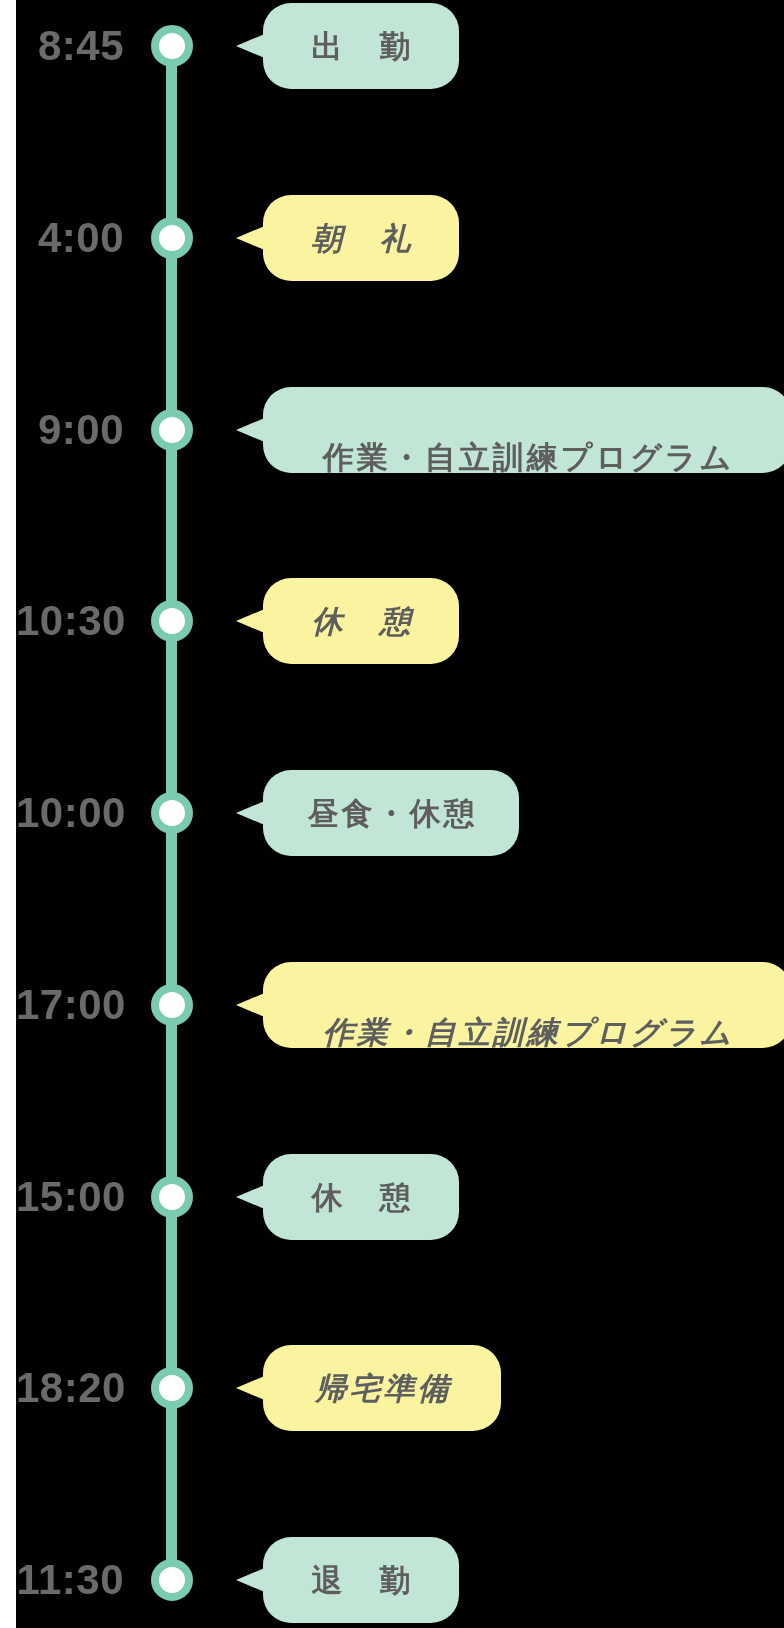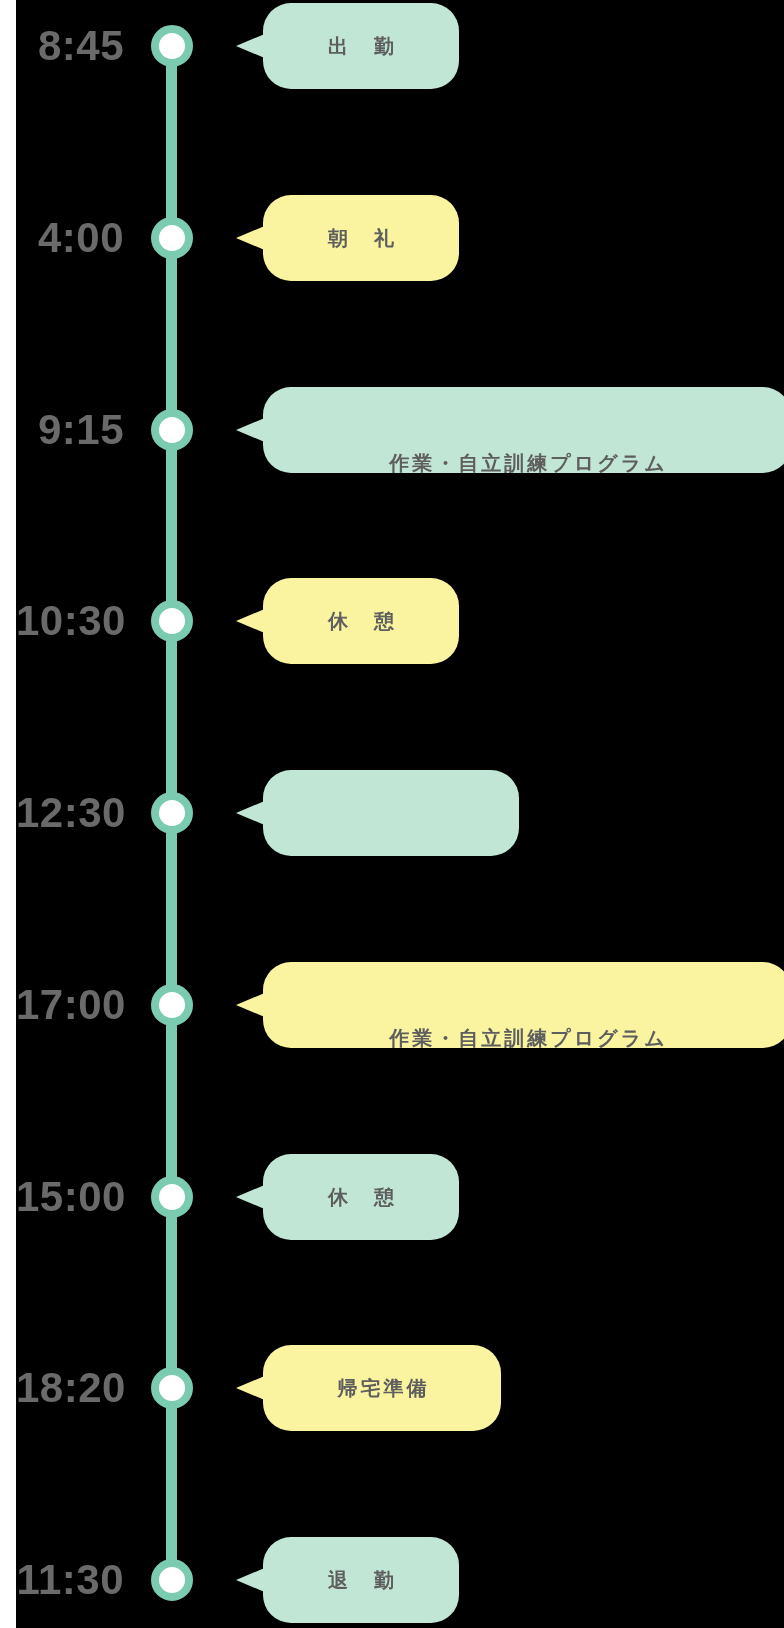--- a/index.html
+++ b/index.html
@@ -50,35 +50,35 @@
     position:absolute;
     left:247px;top:0;
     transform:translateY(-50%);
     height:86px;
     border-radius:28px;
     display:flex;
     align-items:center;
     justify-content:center;
   }
   .bubble.mint{background:var(--bubble-mint,#c2e6d5);}
-  .bubble.yellow{background:var(--bubble-yellow,#faf3a0);}
+  .bubble.yellow{background:var(--bubble-yellow,#faf3a0);font-style:italic;}
   .w196{width:196px;}
   .w238{width:238px;}
   .w256{width:256px;}
   .w528{width:528px;align-items:flex-end;}
   .tail{
     position:absolute;
     left:-27px;top:50%;
     transform:translateY(-50%);
     width:31px;height:26px;
     background:inherit;
     clip-path:polygon(100% 0, 100% 100%, 0 50%);
   }
   .label{
-    font-size:20px;
+    font-size:31px;
     font-weight:600;
     letter-spacing:3px;
     line-height:1;
     color:var(--label-text,#5e5e5e);
     white-space:nowrap;
     text-indent:3px;
   }
 </style>
 </head>
 <body>
@@ -99,42 +99,43 @@
   <div class="item" style="top:238px">
     <div class="time">4:00</div>
     <div class="node"></div>
     <div class="bubble yellow w196">
       <div class="tail"></div>
       <span class="label">朝　礼</span>
     </div>
   </div>
 
   <div class="item" style="top:430px">
-    <div class="time">9:15</div>
+    <div class="time">9:00</div>
     <div class="node"></div>
     <div class="bubble mint w528">
       <div class="tail"></div>
       <span class="label">作業・自立訓練プログラム</span>
     </div>
   </div>
 
   <div class="item" style="top:621px">
     <div class="time">10:30</div>
     <div class="node"></div>
     <div class="bubble yellow w196">
       <div class="tail"></div>
       <span class="label">休　憩</span>
     </div>
   </div>
 
   <div class="item" style="top:813px">
-    <div class="time">12:30</div>
+    <div class="time">10:00</div>
     <div class="node"></div>
     <div class="bubble mint w256">
       <div class="tail"></div>
+      <span class="label">昼食・休憩</span>
     </div>
   </div>
 
   <div class="item" style="top:1005px">
     <div class="time">17:00</div>
     <div class="node"></div>
     <div class="bubble yellow w528">
       <div class="tail"></div>
       <span class="label">作業・自立訓練プログラム</span>
     </div>

